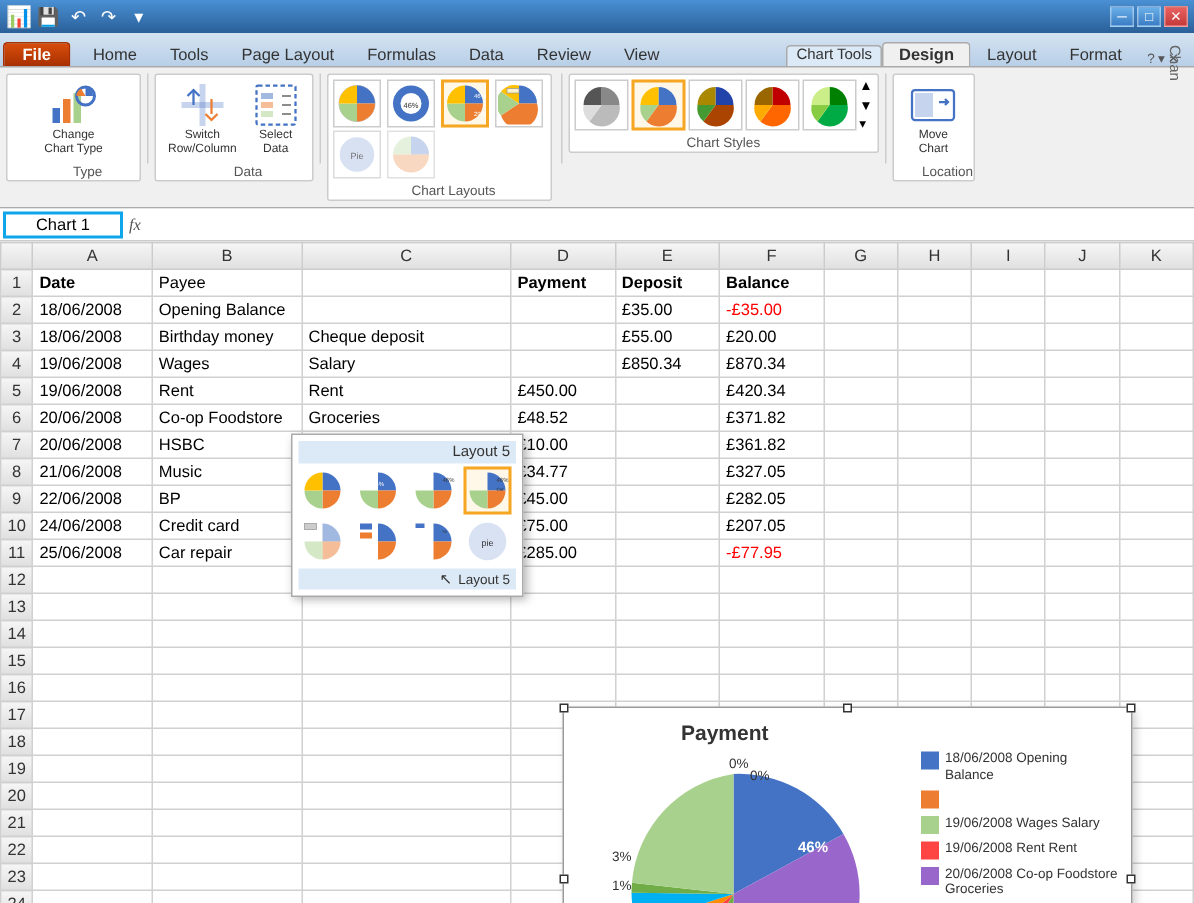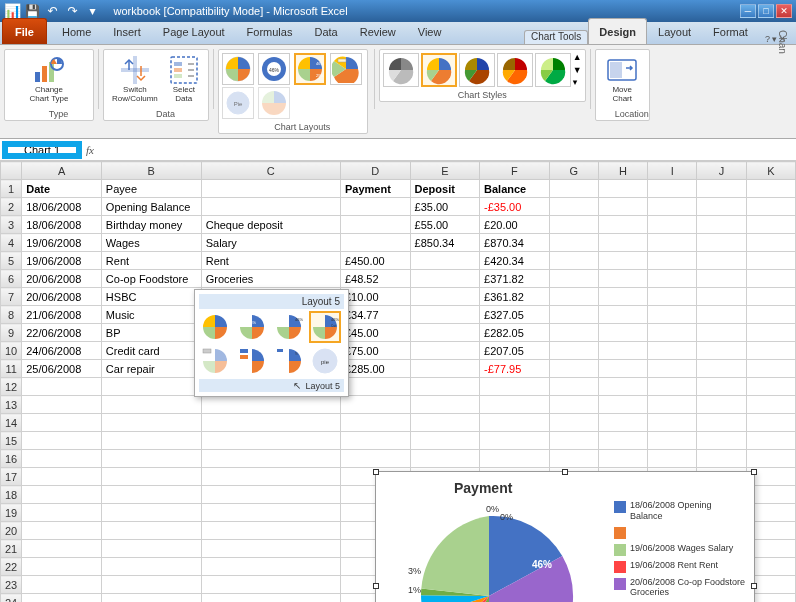--- a/index.html
+++ b/index.html
@@ -7,41 +7,41 @@
 
     
     .title-bar { background: linear-gradient(to bottom, #4a90d4, #2a6099); height: 22px; display: flex; align-items: center; justify-content: space-between; padding: 0 4px; color: white; font-size: 11px; }
     .title-bar-left { display: flex; align-items: center; gap: 4px; }
     .title-controls { display: flex; gap: 2px; }
     .title-btn { width: 16px; height: 14px; border: 1px solid rgba(255,255,255,0.4); background: linear-gradient(to bottom, #6ab0e8, #3a7cc4); cursor: pointer; display: flex; align-items: center; justify-content: center; font-size: 9px; color: white; }
     .title-btn.close { background: linear-gradient(to bottom, #e86060, #c43a3a); }
 
     
     .ribbon { background: #f0f0f0; border-bottom: 1px solid #aaa; }
-    .ribbon-tab { padding: 2px 10px; font-size: 11px; cursor: pointer; border: 1px solid transparent; border-bottom: none; border-radius: 3px 3px 0 0; background: transparent; color: #333; height: 26px; display: flex; align-items: center; }
+    .ribbon-tab { padding: 2px 10px; font-size: 11px; cursor: pointer; border: 1px solid transparent; border-bottom: none; border-radius: 3px 3px 0 0; background: transparent; color: #333; height: 16px; display: flex; align-items: center; }
     .ribbon-tab.active { background: #f0f0f0; border-color: #aaa; color: #333; font-weight: bold; }
     .ribbon-tab.file-tab { background: linear-gradient(to bottom, #d84d0c, #a83000); color: white; border-color: #a83000; margin-right: 4px; font-weight: bold; padding: 2px 12px; }
     .ribbon-content { background: #f0f0f0; border-top: 1px solid #aaa; padding: 4px 4px 4px 4px; display: flex; align-items: flex-start; gap: 2px; min-height: 80px; }
     .ribbon-group { border: 1px solid #ccc; padding: 2px 4px 14px 4px; position: relative; background: white; min-width: 60px; display: flex; flex-direction: column; align-items: center; gap: 2px; border-radius: 2px; }
     .ribbon-group-label { position: absolute; bottom: 1px; left: 0; right: 0; text-align: center; font-size: 9px; color: #555; margin-left: 19px; }
     .ribbon-btn { display: flex; flex-direction: column; align-items: center; cursor: pointer; padding: 1px 3px; border-radius: 2px; border: 1px solid transparent; font-size: 9px; color: #333; }
     .ribbon-btn-icon { width: 32px; height: 32px; display: flex; align-items: center; justify-content: center; }
     .ribbon-btn-label { font-size: 8px; text-align: center; line-height: 1.1; max-width: 48px; }
 
     
     .dropdown-popup { position: absolute; top: 128px; left: 194px; background: white; border: 1px solid #aaa; box-shadow: 2px 2px 6px rgba(0,0,0,0.3); z-index: 100; padding: 4px; width: 155px; }
     .dropdown-popup-title { background: #dce9f7; padding: 2px 4px; font-size: 10px; color: #333; text-align: right; margin-bottom: 2px; }
     .dropdown-grid { display: grid; grid-template-columns: repeat(4, 1fr); gap: 2px; }
     .dropdown-item { width: 32px; height: 32px; display: flex; align-items: center; justify-content: center; border: 1px solid transparent; cursor: pointer; }
     .dropdown-item:hover, .dropdown-item.active { border: 2px solid #f5a623; background: #fff8e8; }
     .dropdown-row2 { display: grid; grid-template-columns: repeat(4, 1fr); gap: 2px; margin-top: 2px; }
 
     
     .formula-bar { display: flex; align-items: center; background: white; border-bottom: 1px solid #ccc; height: 22px; padding: 0 2px; gap: 4px; }
-    .name-box { width: 80px; border: 6px solid #0ea5e9; height: 18px; font-size: 11px; padding: 0 3px; text-align: center; }
+    .name-box { width: 80px; border: 2px solid #0ea5e9; height: 18px; font-size: 11px; padding: 0 3px; text-align: center; }
     .formula-icon { font-size: 12px; color: #555; cursor: pointer; }
     .formula-input { flex: 1; border: none; height: 18px; font-size: 11px; padding: 0 3px; outline: none; }
     .spreadsheet { width: 100%; border-collapse: collapse; font-size: 11px; }
     .spreadsheet th { background: linear-gradient(to bottom, #f5f5f5, #e0e0e0); border: 1px solid #ccc; height: 18px; text-align: center; font-weight: normal; font-size: 11px; color: #333; padding: 0 4px; min-width: 20px; }
     .spreadsheet td { border: 1px solid #d0d0d0; height: 18px; padding: 0 4px; font-size: 11px; white-space: nowrap; }
     .row-num { background: linear-gradient(to bottom, #f5f5f5, #e0e0e0); text-align: center; border: 1px solid #ccc; width: 20px; color: #333; }
     .cell-red { color: red; }
 
     
     .chart-container { position: absolute; top: 310px; left: 375px; width: 380px; height: 230px; background: white; border: 1px solid #999; box-shadow: 2px 2px 6px rgba(0,0,0,0.2); padding: 8px; display: flex; }
@@ -69,36 +69,35 @@
 
 <div class="title-bar">
   <div class="title-bar-left">
     <div class="quick-access">
       <span style="font-size:14px;">📊</span>
       <span class="qa-btn">💾</span>
       <span class="qa-btn">↶</span>
       <span class="qa-btn">↷</span>
       <span class="qa-btn">▾</span>
     </div>
-    <span style="margin-left:8px;">workbook [Compatibility Mode] - Microsoft Excel</span>
   </div>
   <div class="title-controls">
     <div class="title-btn">─</div>
     <div class="title-btn">□</div>
     <div class="title-btn close">✕</div>
   </div>
 </div>
 
 <div class="ribbon">
 
   <div style="display:flex; background: linear-gradient(to bottom, #d4e3f0, #b8cfe8); align-items: flex-end; padding-left: 2px; height: 22px; justify-content: space-between;">
     <div style="display:flex; align-items: flex-end;">
       <div class="ribbon-tab file-tab">File</div>
       <div class="ribbon-tab">Home</div>
-      <div class="ribbon-tab">Insert</div>
+      <div class="ribbon-tab">Tools</div>
       <div class="ribbon-tab">Page Layout</div>
       <div class="ribbon-tab">Formulas</div>
       <div class="ribbon-tab">Data</div>
       <div class="ribbon-tab">Review</div>
       <div class="ribbon-tab">View</div>
     </div>
     <div style="display:flex; align-items: flex-end; margin-right:4px;">
       <div style="font-size:10px; color:#333; padding: 0 6px 2px; background: #dce9f7; border: 1px solid #aaa; border-bottom: none; border-radius: 3px 3px 0 0;">Chart Tools</div>
       <div class="ribbon-tab active">Design</div>
       <div class="ribbon-tab">Layout</div>

